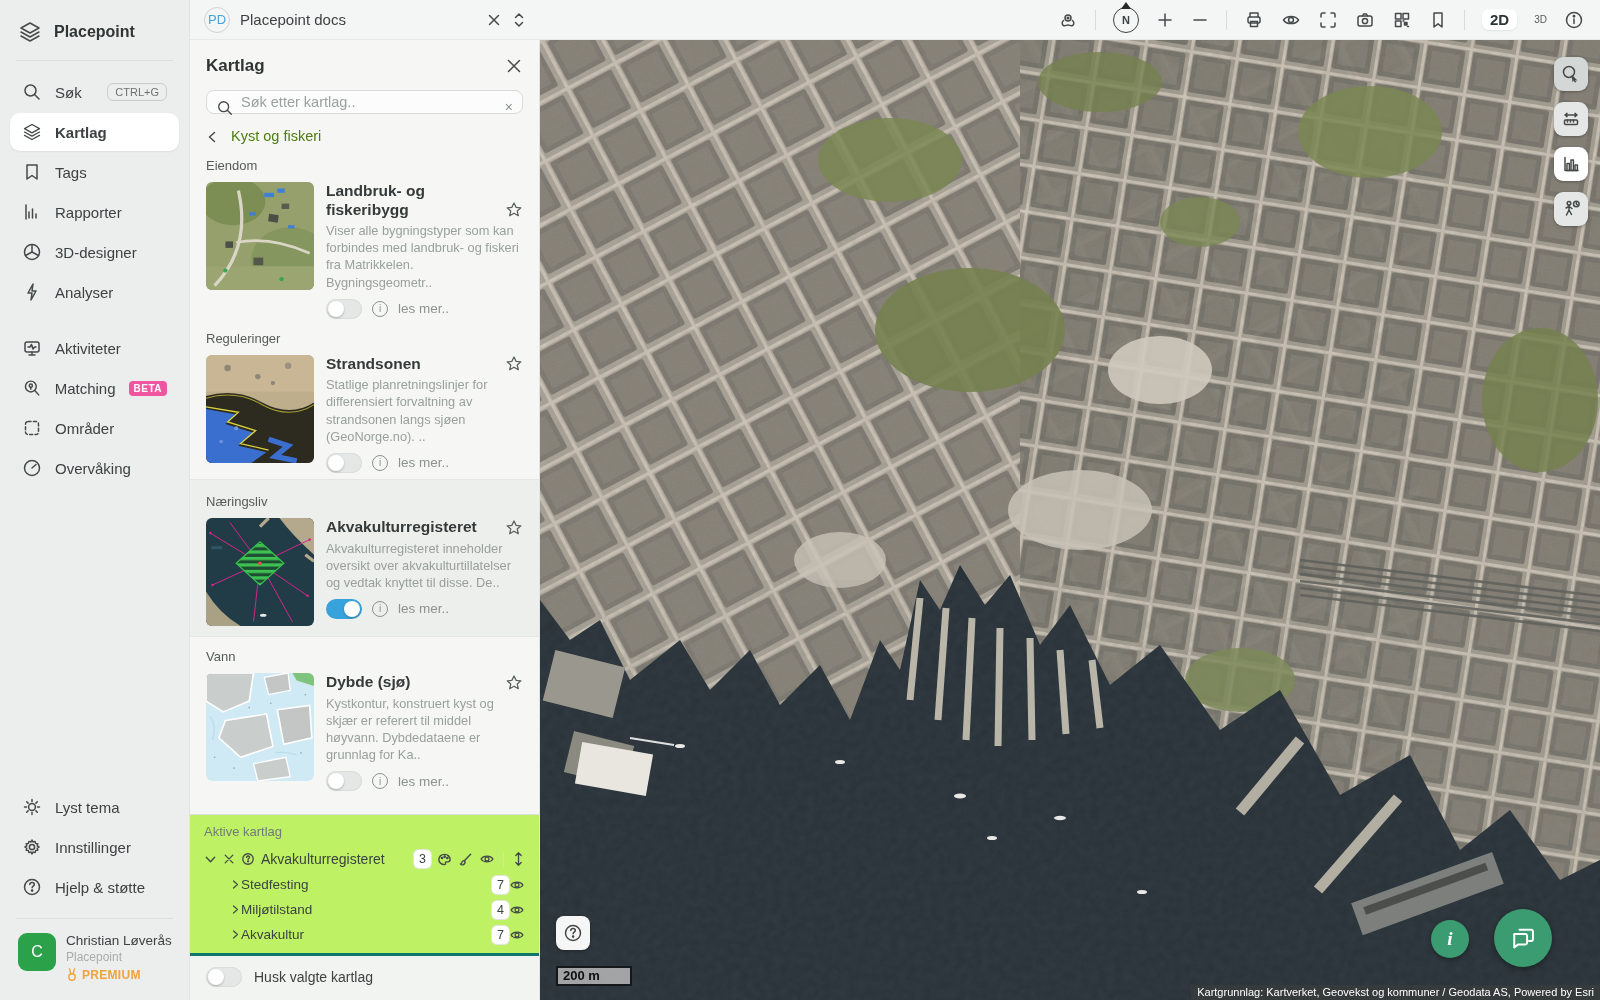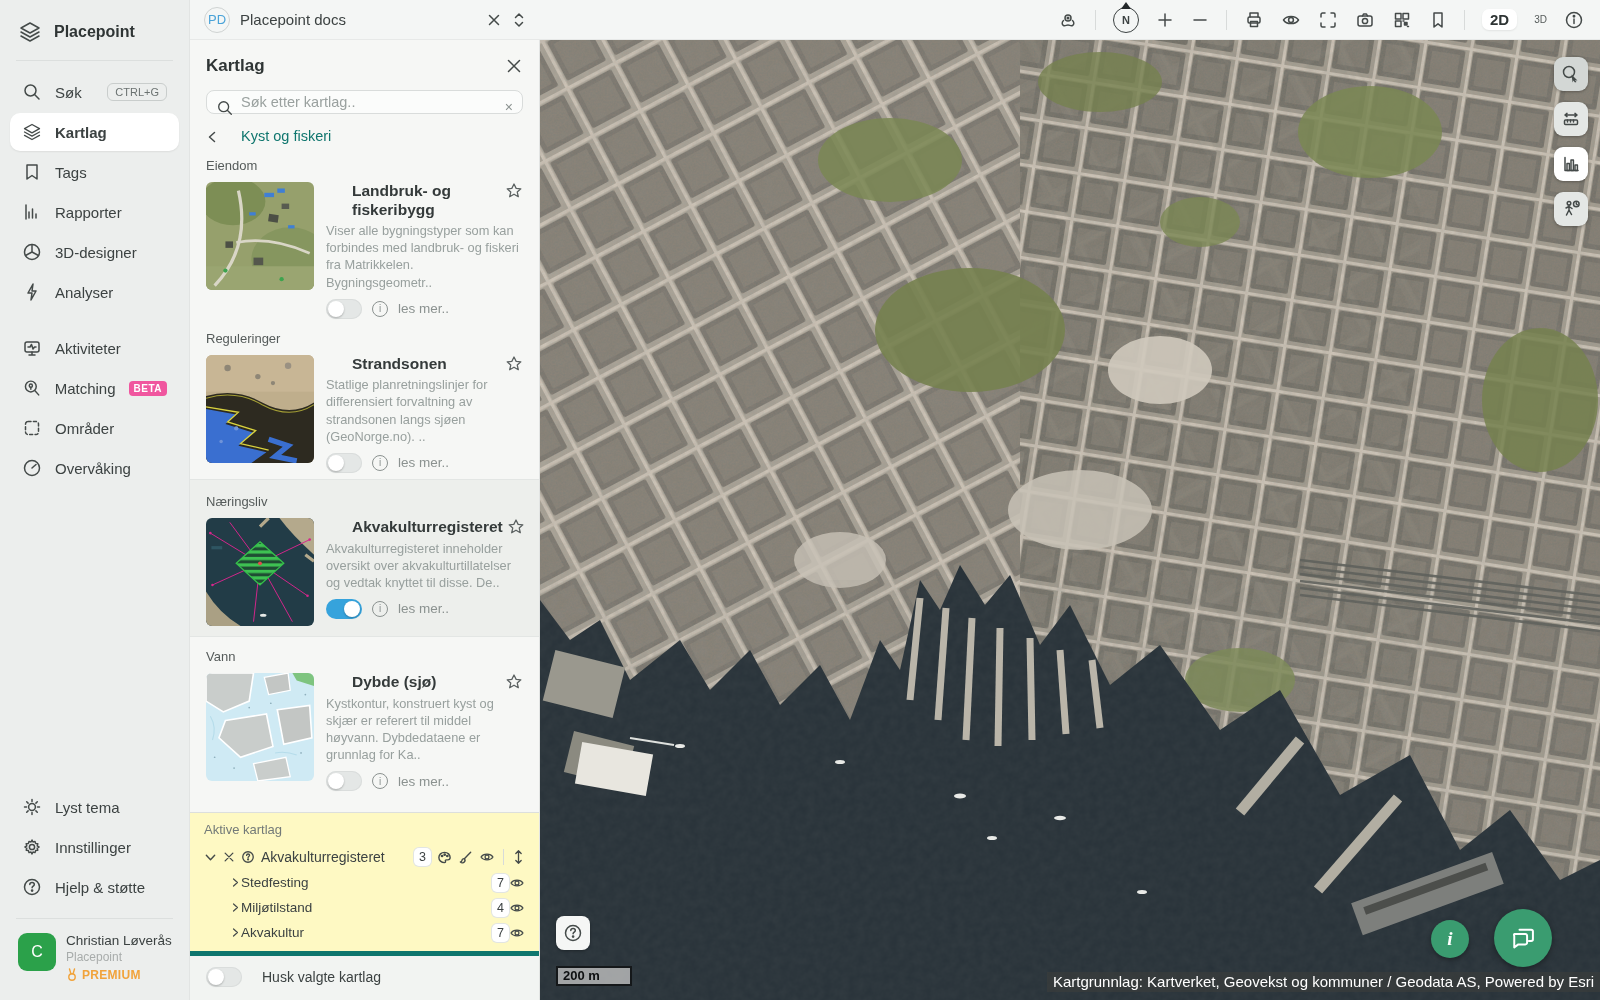--- a/index.html
+++ b/index.html
@@ -63,76 +63,76 @@
     border-right:1px solid #e2e4e3; }
   .panel-head { display:flex; align-items:center; justify-content:space-between; padding:16px 16px 6px; }
   .panel-title { font-size:17px; font-weight:bold; color:#2f3535; }
   .search-wrap { position:relative; margin:8px 16px 0; }
   .search-input { width:100%; height:24px; border:1px solid #d9dcdb; border-radius:8px;
     background:#fbfcfb; padding:0 30px 0 34px; font-size:14.5px; color:#3c4242;
     font-family:"Liberation Sans", sans-serif; }
   .search-input::placeholder { color:#9aa19f; }
   .search-ic { position:absolute; left:10px; top:9px; }
   .search-clear { position:absolute; right:10px; top:9px; color:#8b9290; font-size:14px; cursor:pointer; }
-  .breadcrumb { display:flex; align-items:flex-end; gap:23px; padding:14px 16px 2px; font-size:14.5px;
-    color:#0f766e; cursor:pointer; }
+  .breadcrumb { display:flex; align-items:flex-end; gap:13px; padding:14px 16px 2px; font-size:14.5px;
+    color:#4d7c0f; cursor:pointer; }
   .cards { flex:1; overflow:hidden; padding:0 16px; }
   .sec-label { font-size:13px; color:#555b5a; margin:12px 0 9px; }
   .card { display:flex; gap:12px; margin-bottom:6px; }
   .thumb { width:108px; height:108px; border-radius:6px; overflow:hidden; flex:none; cursor:pointer; }
   .thumb svg { display:block; }
   .card-body { flex:1; min-width:0; }
-  .card-top { display:flex; align-items:flex-start;margin-left:26px; }
+  .card-top { display:flex; align-items:flex-end; }
   .card-title { font-size:15.5px; font-weight:bold; color:#343a3a; flex:1; line-height:1.2; }
   .star { flex:none; margin-left:4px; cursor:pointer; }
   .card-desc { font-size:12.8px; color:#98a09e; line-height:1.34; margin-top:3px; }
   .card-row { display:flex; align-items:center; gap:10px; margin-top:8px; }
   .toggle { width:36px; height:20px; border-radius:10px; background:#e4e7e6;
     box-shadow:inset 0 0 0 1px #dadddc; position:relative; flex:none; cursor:pointer; }
   .toggle .knob { position:absolute; top:2px; left:2px; width:16px; height:16px; border-radius:50%;
     background:#fff; box-shadow:0 1px 2px rgba(0,0,0,.25); }
   .toggle.on { background:#36a3dc; box-shadow:none; }
   .toggle.on .knob { left:auto; right:2px; }
   .info-dot { width:16px; height:16px; border-radius:50%; border:1.3px solid #8b9290; color:#8b9290;
     font-size:10px; display:flex; align-items:center; justify-content:center; flex:none; cursor:pointer; }
   .read-more { font-size:13.5px; color:#8b9290; cursor:pointer; }
   .hl-section { margin:0 -16px; padding:2px 16px 10px; background:#edefec;
     border-top:1px solid #e3e6e4; border-bottom:1px solid #e3e6e4; }
 
   
-  .active-block { background:#fef9c3; border-top:1px solid #dcdfdd; padding:9px 14px 6px; }
+  .active-block { background:#bef264; border-top:1px solid #dcdfdd; padding:9px 14px 6px; }
   .active-title { font-size:13px; color:#737a78; margin-bottom:7px; }
   .layer-row { display:flex; align-items:center; gap:6px; height:26px; font-size:14px; color:#3c4242; }
   .layer-row .name { flex:1; white-space:nowrap; overflow:hidden; }
   .count-badge { background:#fff; border-radius:5px; padding:0 5px; font-size:12.5px; color:#3c4242;
     box-shadow:0 0 0 1px #e2e5e3; line-height:18px; }
   .mini-sep { width:1px; height:16px; background:#d7dad9; margin:0 2px; }
   .child-row { display:flex; align-items:center; gap:0; height:25px; padding-left:26px;
     font-size:13.5px; color:#3c4242; }
   .child-row .name { flex:1; }
-  .remember-row { display:flex; align-items:center; gap:20px; padding:11px 16px 13px;
-    border-top:5px solid #0f766e; background:#f2f4f2; font-size:14px; color:#3c4242; }
+  .remember-row { display:flex; align-items:center; gap:12px; padding:11px 16px 13px;
+    border-top:3px solid #0f766e; background:#f2f4f2; font-size:14px; color:#3c4242; }
 
   
   .map { flex:1; position:relative; min-width:0; background:#9a9890; }
   .map > svg.canvas { position:absolute; inset:0; width:100%; height:100%; }
   .map-tools { position:absolute; top:17px; right:12px; display:flex; flex-direction:column; gap:11px; }
   .tool-btn { width:34px; height:34px; border-radius:9px; display:flex; align-items:center;
     justify-content:center; box-shadow:0 1px 3px rgba(0,0,0,.3); cursor:pointer; }
   .tool-btn.g1 { background:#d3d7d5; }
   .tool-btn.g2 { background:#e4e7e5; }
   .tool-btn.white { background:#ffffff; }
   .help-btn { position:absolute; left:16px; bottom:50px; width:34px; height:34px; border-radius:8px;
     background:#f5f6f5; box-shadow:0 1px 3px rgba(0,0,0,.3); display:flex; align-items:center;
     justify-content:center; cursor:pointer; }
   .scalebar { position:absolute; left:16px; bottom:14px; width:76px; height:20px;
     background:rgba(195,195,195,.78); border:2px solid #15181a; font-size:13px; font-weight:bold;
     color:#0d0f10; line-height:16px; padding-left:5px; }
-  .attribution { position:absolute; right:0; bottom:8px; background:rgba(60,62,60,.62); color:#fff;
-    font-size:15px; padding:1px 6px 2px; white-space:nowrap; }
+  .attribution { position:absolute; right:0; bottom:0; background:rgba(60,62,60,.62); color:#fff;
+    font-size:11px; padding:1px 6px 2px; white-space:nowrap; }
   .fab-info { position:absolute; right:131px; bottom:42px; width:38px; height:38px; border-radius:50%;
     background:#3a9c70; color:#fff; display:flex; align-items:center; justify-content:center;
     font-family:"Liberation Serif", serif; font-size:19px; font-weight:bold; font-style:italic;
     box-shadow:0 2px 5px rgba(0,0,0,.35); cursor:pointer; }
   .fab-chat { position:absolute; right:48px; bottom:33px; width:58px; height:58px; border-radius:50%;
     background:#3a9c70; display:flex; align-items:center; justify-content:center;
     box-shadow:0 2px 6px rgba(0,0,0,.4); cursor:pointer; }
 </style>
 </head>
 <body>

